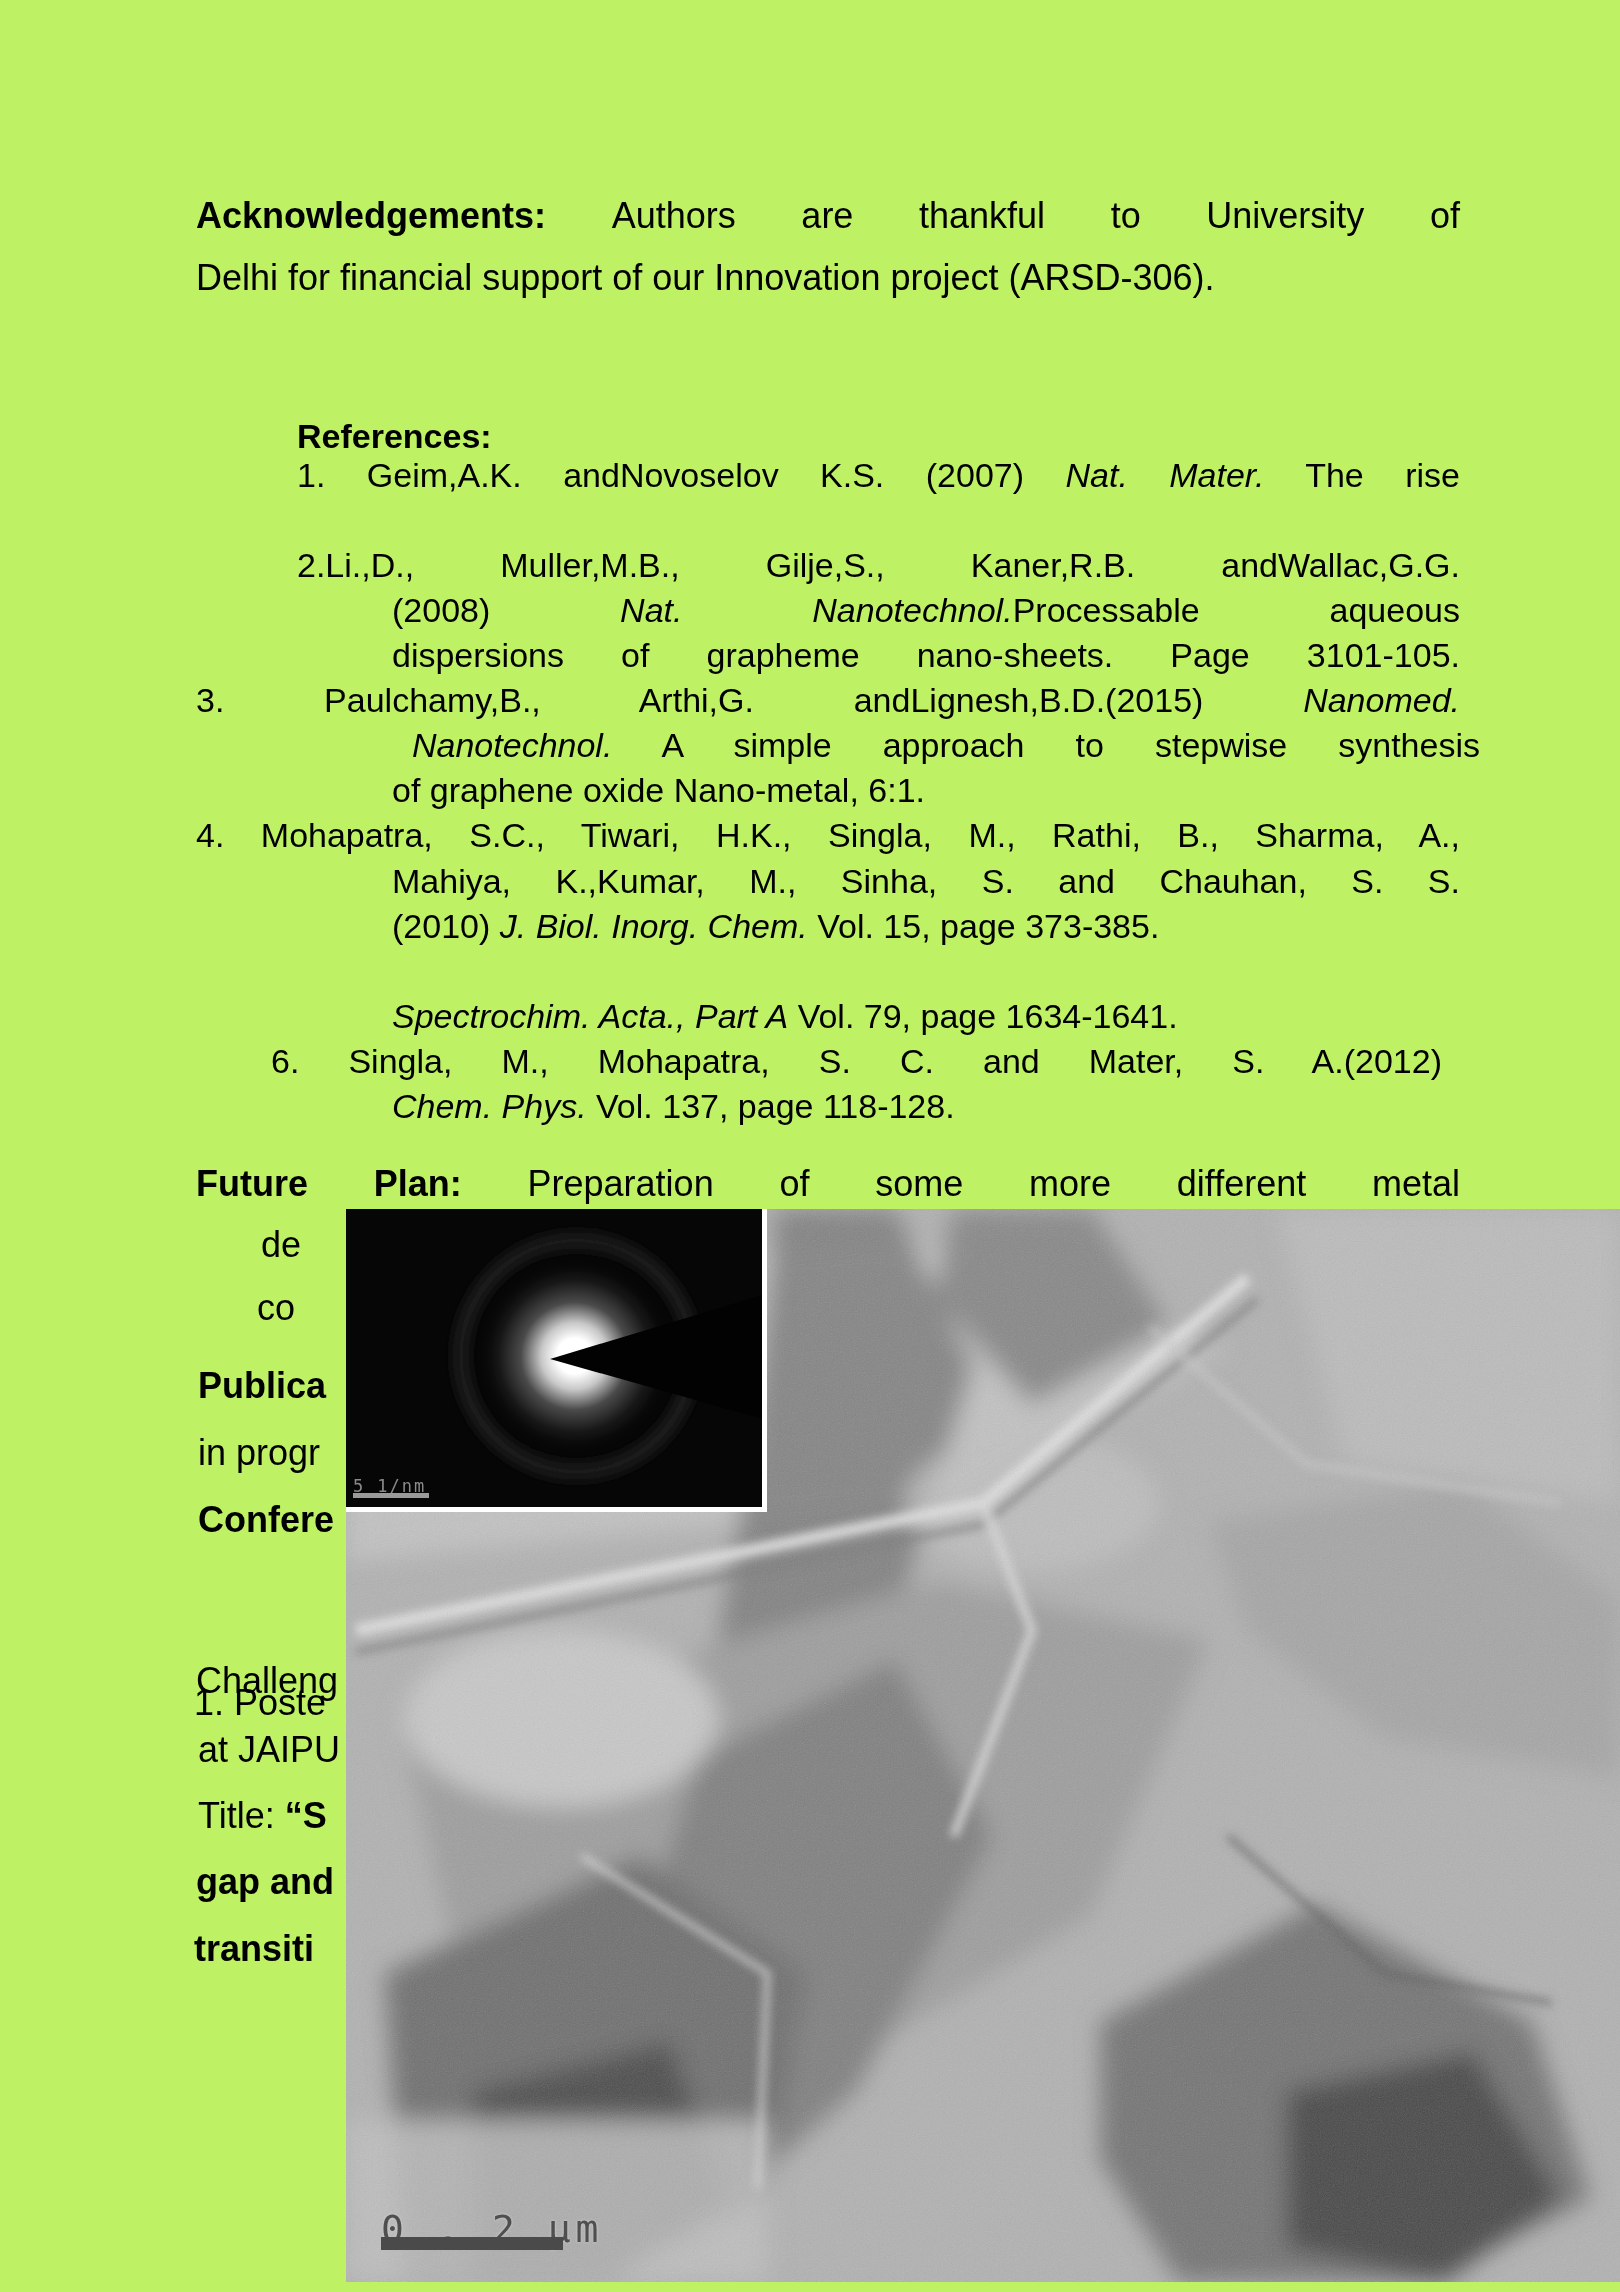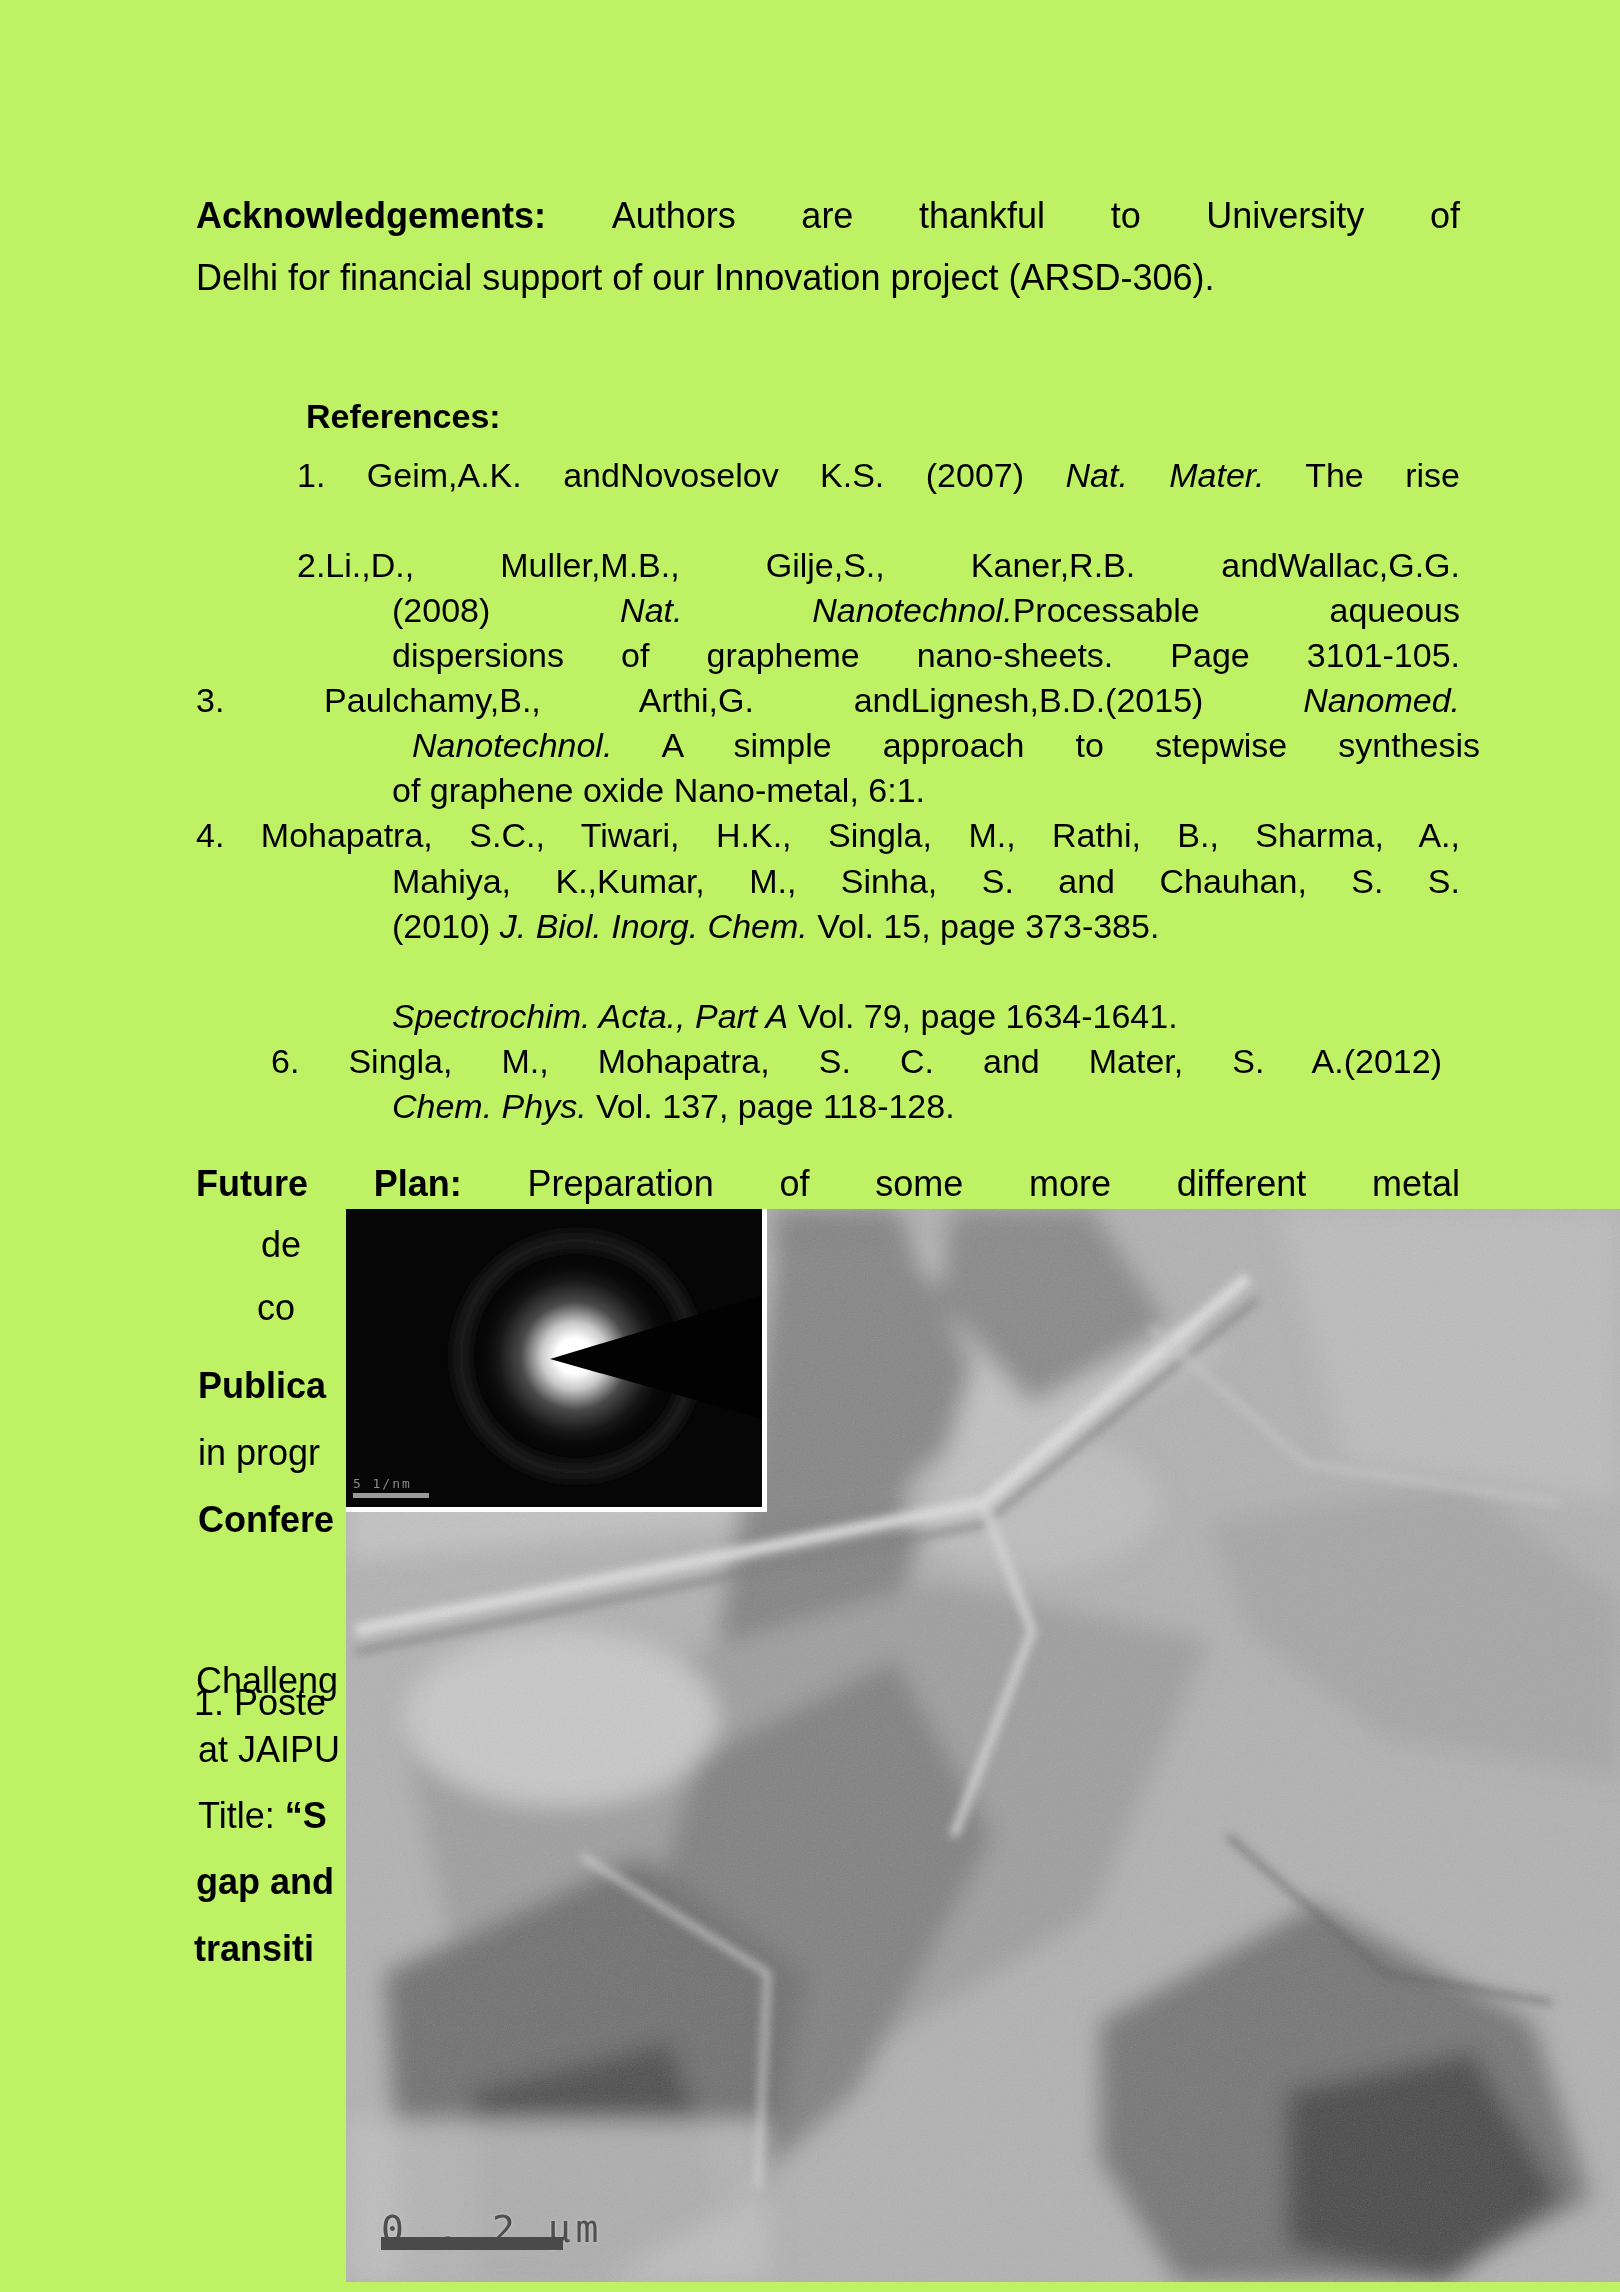--- a/index.html
+++ b/index.html
@@ -30,35 +30,35 @@
     position:absolute;left:35px;top:1028px;width:182px;height:12.7px;background:#4a4a4a;
   }
   
   #saed{
     position:absolute;left:346px;top:1209px;width:416px;height:298px;z-index:3;
     background:#060606;border-right:5.9px solid #ffffff;border-bottom:5.9px solid #ffffff;
   }
   #saed svg{position:absolute;left:0;top:0;}
   #saed-scale-label{
     position:absolute;left:6.9px;top:267px;font-family:"DejaVu Sans Mono",monospace;
-    font-size:13px;letter-spacing:2px;color:#8a8a8a;
+    font-size:17px;letter-spacing:2px;color:#8a8a8a;
   }
   #saed-scale-bar{
     position:absolute;left:6.9px;top:284px;width:76px;height:4.9px;background:#9a9a9a;
   }
 </style>
 </head>
 <body>
 
 <div id="page">
 
   <div id="text-layer">
       <div class="tline ack just" style="left: 196px; top: 194px; width: 1264px;"><span class="b">Acknowledgements: </span><span>Authors are thankful to University of</span></div>
       <div class="tline ack" style="left: 196px; top: 256px; width: 1264px;"><span>Delhi for financial support of our Innovation project (ARSD-306).</span></div>
-      <div class="tline ref" style="left: 297px; top: 396px; width: 1163px; margin-left: 9px;"><span class="b">References:</span></div>
+      <div class="tline ref" style="left: 297px; top: 416px; width: 1163px;"><span class="b">References:</span></div>
       <div class="tline ref just" style="left: 297px; top: 455px; width: 1163px;"><span>1. Geim,A.K. andNovoselov K.S. (2007) </span><span class="i">Nat. Mater.</span><span> The rise</span></div>
       <div class="tline ref just" style="left: 297px; top: 545px; width: 1163px;"><span>2.Li.,D., Muller,M.B., Gilje,S., Kaner,R.B. andWallac,G.G.</span></div>
       <div class="tline ref just" style="left: 392px; top: 590px; width: 1068px;"><span>(2008) </span><span class="i">Nat. Nanotechnol.</span><span>Processable aqueous</span></div>
       <div class="tline ref just" style="left: 392px; top: 635px; width: 1068px;"><span>dispersions of grapheme nano-sheets. Page 3101-105.</span></div>
       <div class="tline ref just" style="left: 196px; top: 680px; width: 1264px;"><span>3. Paulchamy,B., Arthi,G. andLignesh,B.D.(2015) </span><span class="i">Nanomed.</span></div>
       <div class="tline ref just" style="left: 392px; top: 725px; width: 1068px; margin-left: 20px;"><span class="i">Nanotechnol.</span><span> A simple approach to stepwise synthesis</span></div>
       <div class="tline ref" style="left: 392px; top: 770px; width: 1068px;"><span>of graphene oxide Nano-metal, 6:1.</span></div>
       <div class="tline ref just" style="left: 196px; top: 815px; width: 1264px;"><span>4. Mohapatra, S.C., Tiwari, H.K., Singla, M., Rathi, B., Sharma, A.,</span></div>
       <div class="tline ref just" style="left: 392px; top: 861px; width: 1068px;"><span>Mahiya, K.,Kumar, M., Sinha, S. and Chauhan, S. S.</span></div>
       <div class="tline ref" style="left: 392px; top: 906px; width: 1068px;"><span>(2010) </span><span class="i">J. Biol. Inorg. Chem.</span><span> Vol. 15, page 373-385.</span></div>

